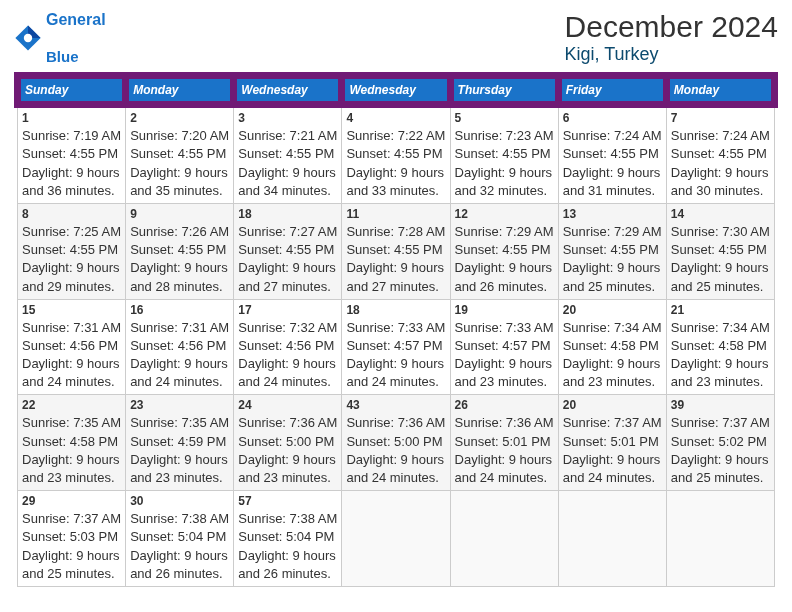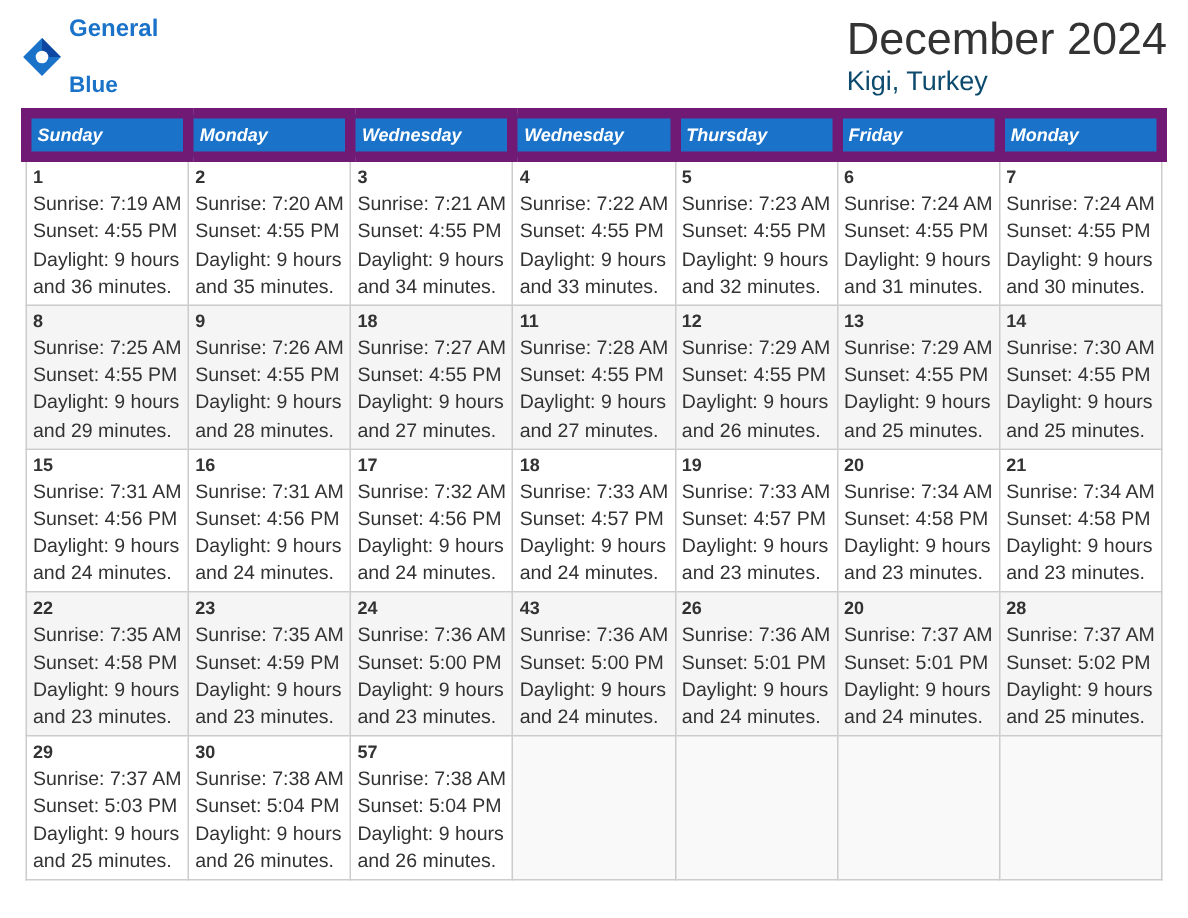--- a/index.html
+++ b/index.html
@@ -235,21 +235,21 @@
       </td>
           <td>
         <span class="day-num">26</span>
         <span class="day-info">Sunrise: 7:36 AM<br>Sunset: 5:01 PM<br>Daylight: 9 hours<br>and 24 minutes.</span>
       </td>
           <td>
         <span class="day-num">20</span>
         <span class="day-info">Sunrise: 7:37 AM<br>Sunset: 5:01 PM<br>Daylight: 9 hours<br>and 24 minutes.</span>
       </td>
           <td>
-        <span class="day-num">28</span>
+        <span class="day-num">39</span>
         <span class="day-info">Sunrise: 7:37 AM<br>Sunset: 5:02 PM<br>Daylight: 9 hours<br>and 25 minutes.</span>
       </td>
         </tr>
         <tr class="last-row">
           <td>
         <span class="day-num">29</span>
         <span class="day-info">Sunrise: 7:37 AM<br>Sunset: 5:03 PM<br>Daylight: 9 hours<br>and 25 minutes.</span>
       </td>
           <td>
         <span class="day-num">30</span>

